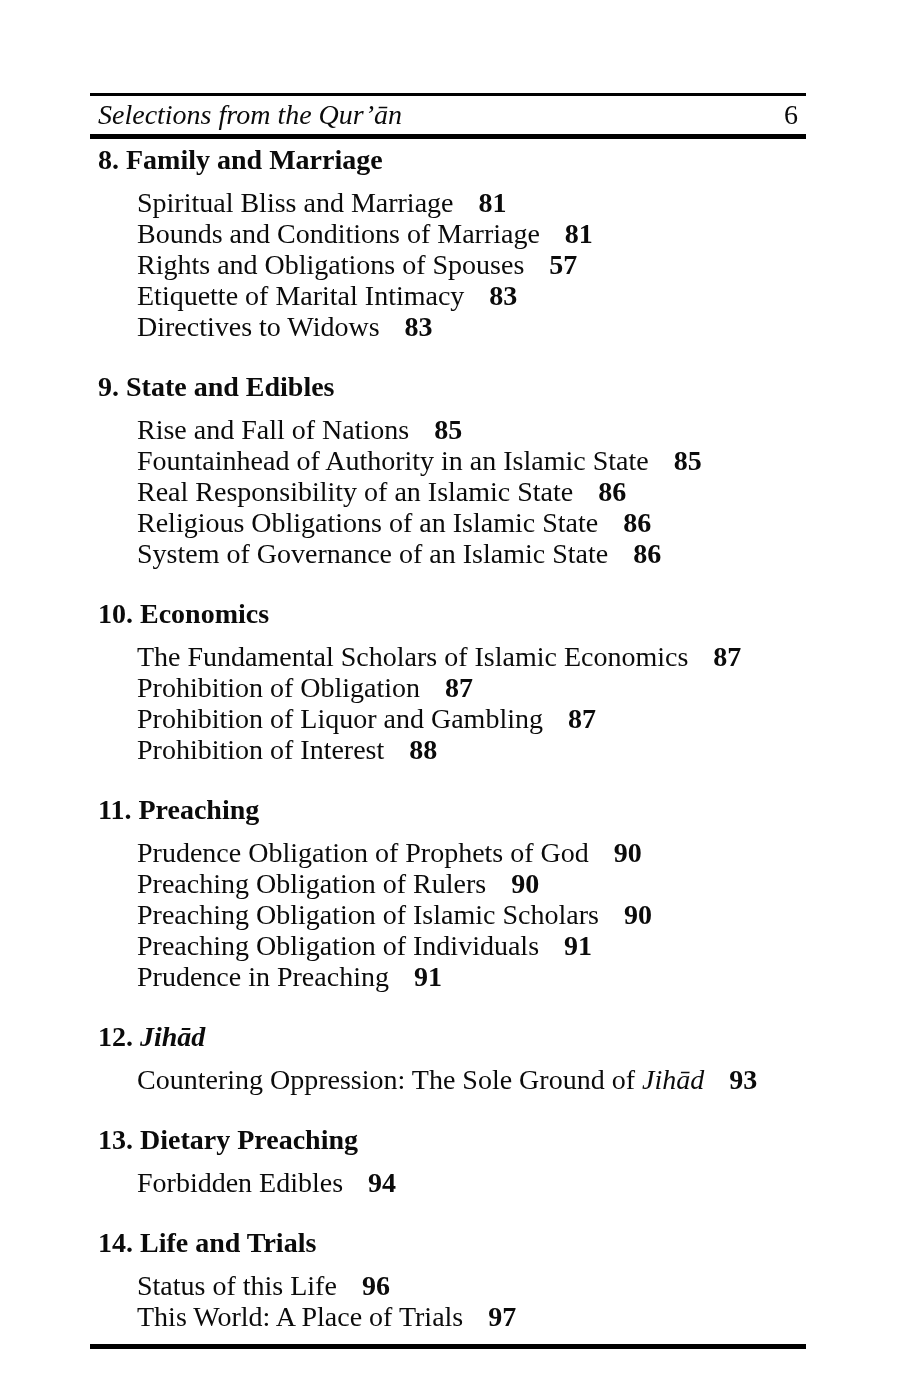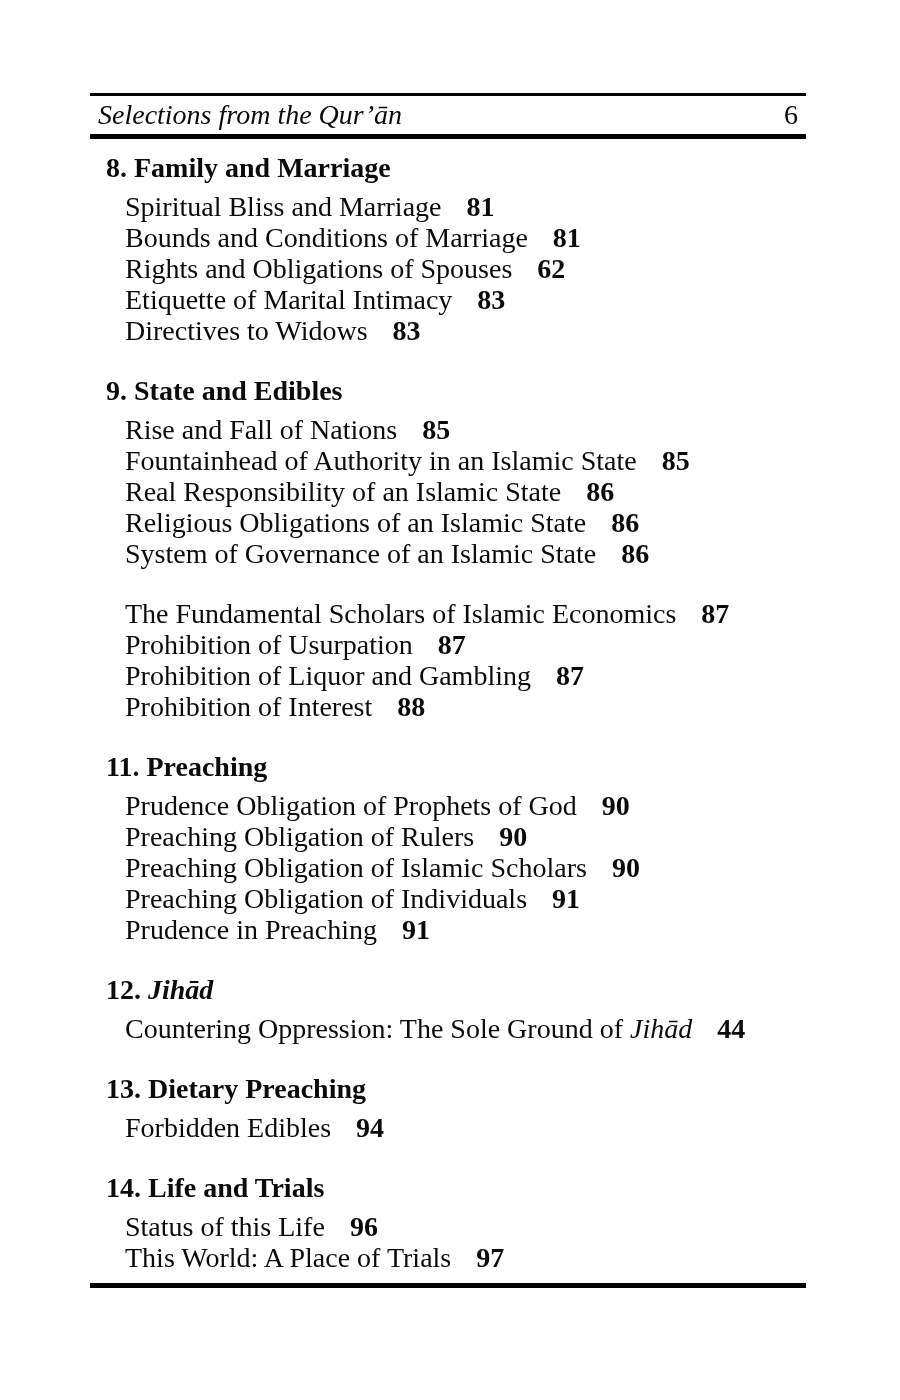--- a/index.html
+++ b/index.html
@@ -44,29 +44,29 @@
     font-style: normal;
   }
   .toc {
     font-size: 28px;
     line-height: 31px;
     padding: 5px 0 0 8px;
   }
   .toc-section { margin: 0; }
   .toc-section + .toc-section { margin-top: 29px; }
   .sec-heading {
-    margin: 8px;
+    margin: 0;
     font-size: 28px;
     font-weight: bold;
     line-height: 31px;
   }
   .sec-title.italic { font-style: italic; }
   .sec-items {
     list-style: none;
-    margin: 0;
+    margin: 12px;
     padding: 0 0 0 27px;
   }
   .toc-item { margin: 0; }
   .item-italic { font-style: italic; }
   .item-page {
     font-weight: bold;
     margin-left: 25px;
   }
 </style>
 </head>
@@ -84,21 +84,21 @@
   <hr class="rule rule-thick">
 
   <div class="toc">
   <section class="toc-section">
     <h2 class="sec-heading"><span class="sec-num">8.</span> <span class="sec-title">Family and Marriage</span></h2>
     <ul class="sec-items">
   <li class="toc-item"><span class="item-text">Spiritual Bliss and Marriage</span><span class="item-italic"></span><span class="item-page">81</span></li>
 
   <li class="toc-item"><span class="item-text">Bounds and Conditions of Marriage</span><span class="item-italic"></span><span class="item-page">81</span></li>
 
-  <li class="toc-item"><span class="item-text">Rights and Obligations of Spouses</span><span class="item-italic"></span><span class="item-page">62</span></li>
+  <li class="toc-item"><span class="item-text">Rights and Obligations of Spouses</span><span class="item-italic"></span><span class="item-page">57</span></li>
 
   <li class="toc-item"><span class="item-text">Etiquette of Marital Intimacy</span><span class="item-italic"></span><span class="item-page">83</span></li>
 
   <li class="toc-item"><span class="item-text">Directives to Widows</span><span class="item-italic"></span><span class="item-page">83</span></li>
 </ul>
   </section>
 
   <section class="toc-section">
     <h2 class="sec-heading"><span class="sec-num">9.</span> <span class="sec-title">State and Edibles</span></h2>
     <ul class="sec-items">
@@ -108,24 +108,25 @@
 
   <li class="toc-item"><span class="item-text">Real Responsibility of an Islamic State</span><span class="item-italic"></span><span class="item-page">86</span></li>
 
   <li class="toc-item"><span class="item-text">Religious Obligations of an Islamic State</span><span class="item-italic"></span><span class="item-page">86</span></li>
 
   <li class="toc-item"><span class="item-text">System of Governance of an Islamic State</span><span class="item-italic"></span><span class="item-page">86</span></li>
 </ul>
   </section>
 
   <section class="toc-section">
+    <h2 class="sec-heading"><span class="sec-num">10.</span> <span class="sec-title">Economics</span></h2>
     <ul class="sec-items">
   <li class="toc-item"><span class="item-text">The Fundamental Scholars of Islamic Economics</span><span class="item-italic"></span><span class="item-page">87</span></li>
 
-  <li class="toc-item"><span class="item-text">Prohibition of Usurpation</span><span class="item-italic"></span><span class="item-page">87</span></li>
+  <li class="toc-item"><span class="item-text">Prohibition of Obligation</span><span class="item-italic"></span><span class="item-page">87</span></li>
 
   <li class="toc-item"><span class="item-text">Prohibition of Liquor and Gambling</span><span class="item-italic"></span><span class="item-page">87</span></li>
 
   <li class="toc-item"><span class="item-text">Prohibition of Interest</span><span class="item-italic"></span><span class="item-page">88</span></li>
 </ul>
   </section>
 
   <section class="toc-section">
     <h2 class="sec-heading"><span class="sec-num">11.</span> <span class="sec-title">Preaching</span></h2>
     <ul class="sec-items">
@@ -137,21 +138,21 @@
 
   <li class="toc-item"><span class="item-text">Preaching Obligation of Individuals</span><span class="item-italic"></span><span class="item-page">91</span></li>
 
   <li class="toc-item"><span class="item-text">Prudence in Preaching</span><span class="item-italic"></span><span class="item-page">91</span></li>
 </ul>
   </section>
 
   <section class="toc-section">
     <h2 class="sec-heading"><span class="sec-num">12.</span> <span class="sec-title italic">Jihād</span></h2>
     <ul class="sec-items">
-  <li class="toc-item"><span class="item-text">Countering Oppression: The Sole Ground of </span><span class="item-italic">Jihād</span><span class="item-page">44</span></li>
+  <li class="toc-item"><span class="item-text">Countering Oppression: The Sole Ground of </span><span class="item-italic">Jihād</span><span class="item-page">93</span></li>
 </ul>
   </section>
 
   <section class="toc-section">
     <h2 class="sec-heading"><span class="sec-num">13.</span> <span class="sec-title">Dietary Preaching</span></h2>
     <ul class="sec-items">
   <li class="toc-item"><span class="item-text">Forbidden Edibles</span><span class="item-italic"></span><span class="item-page">94</span></li>
 </ul>
   </section>
 

